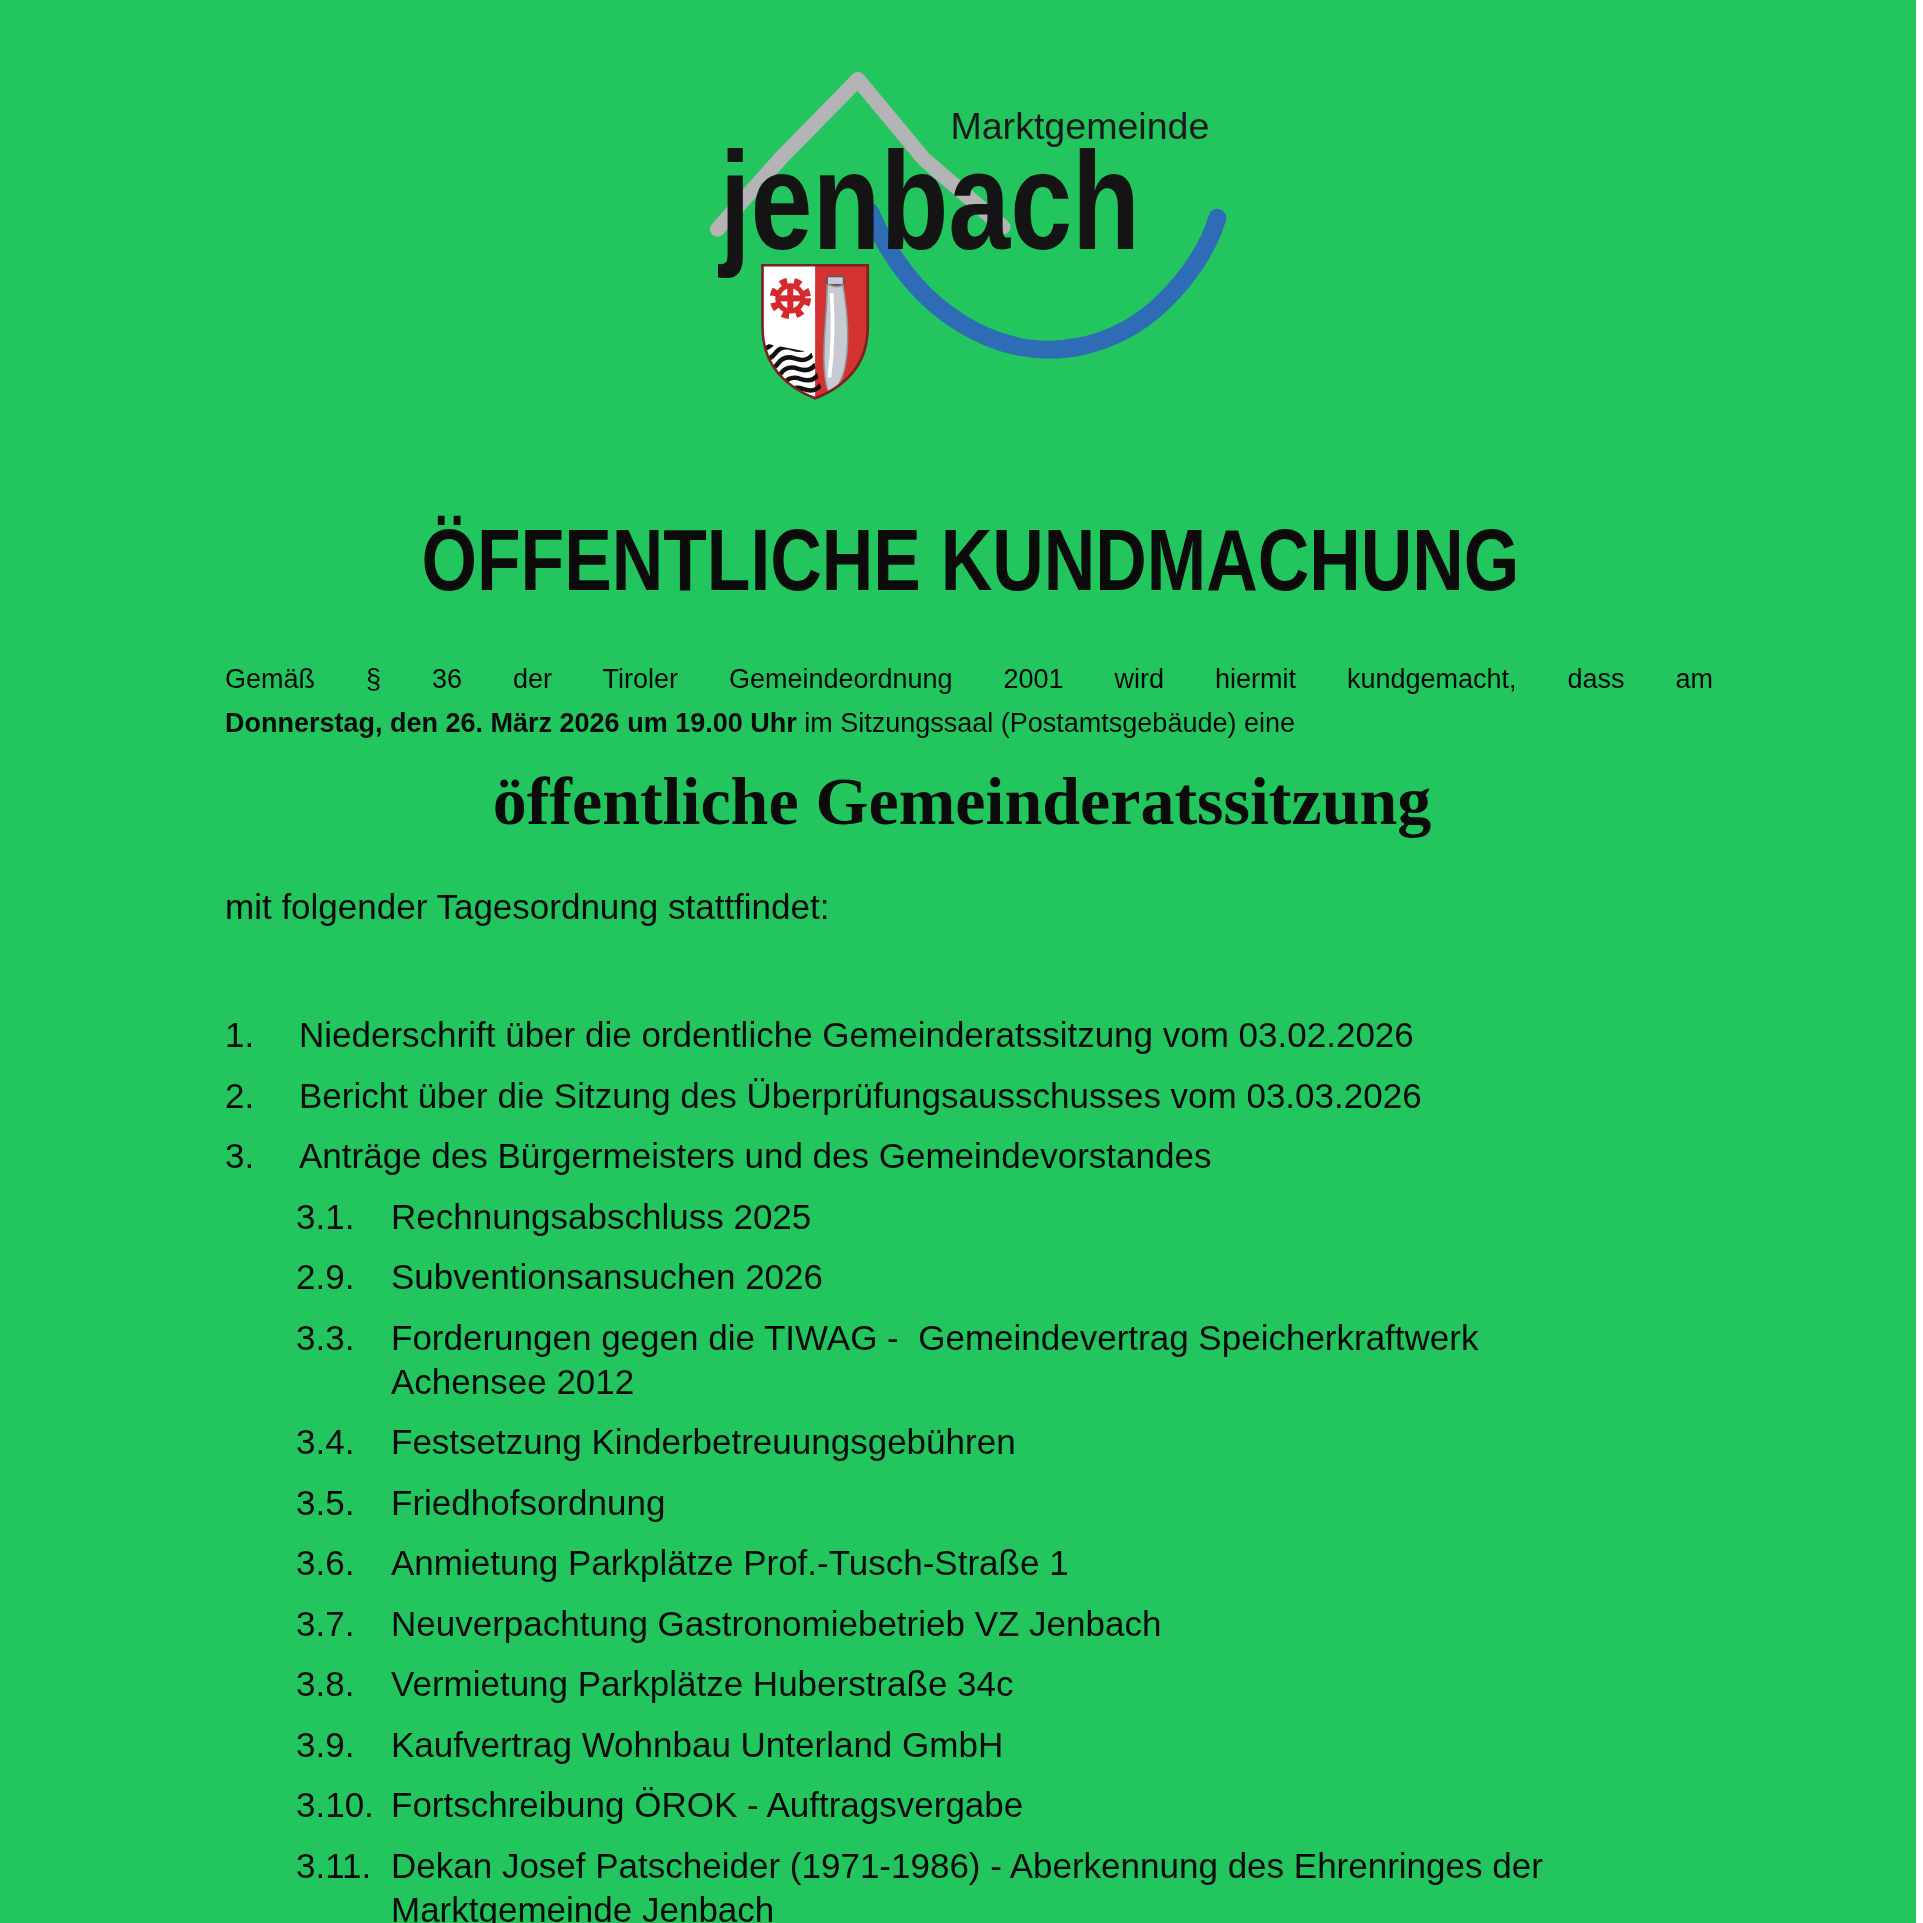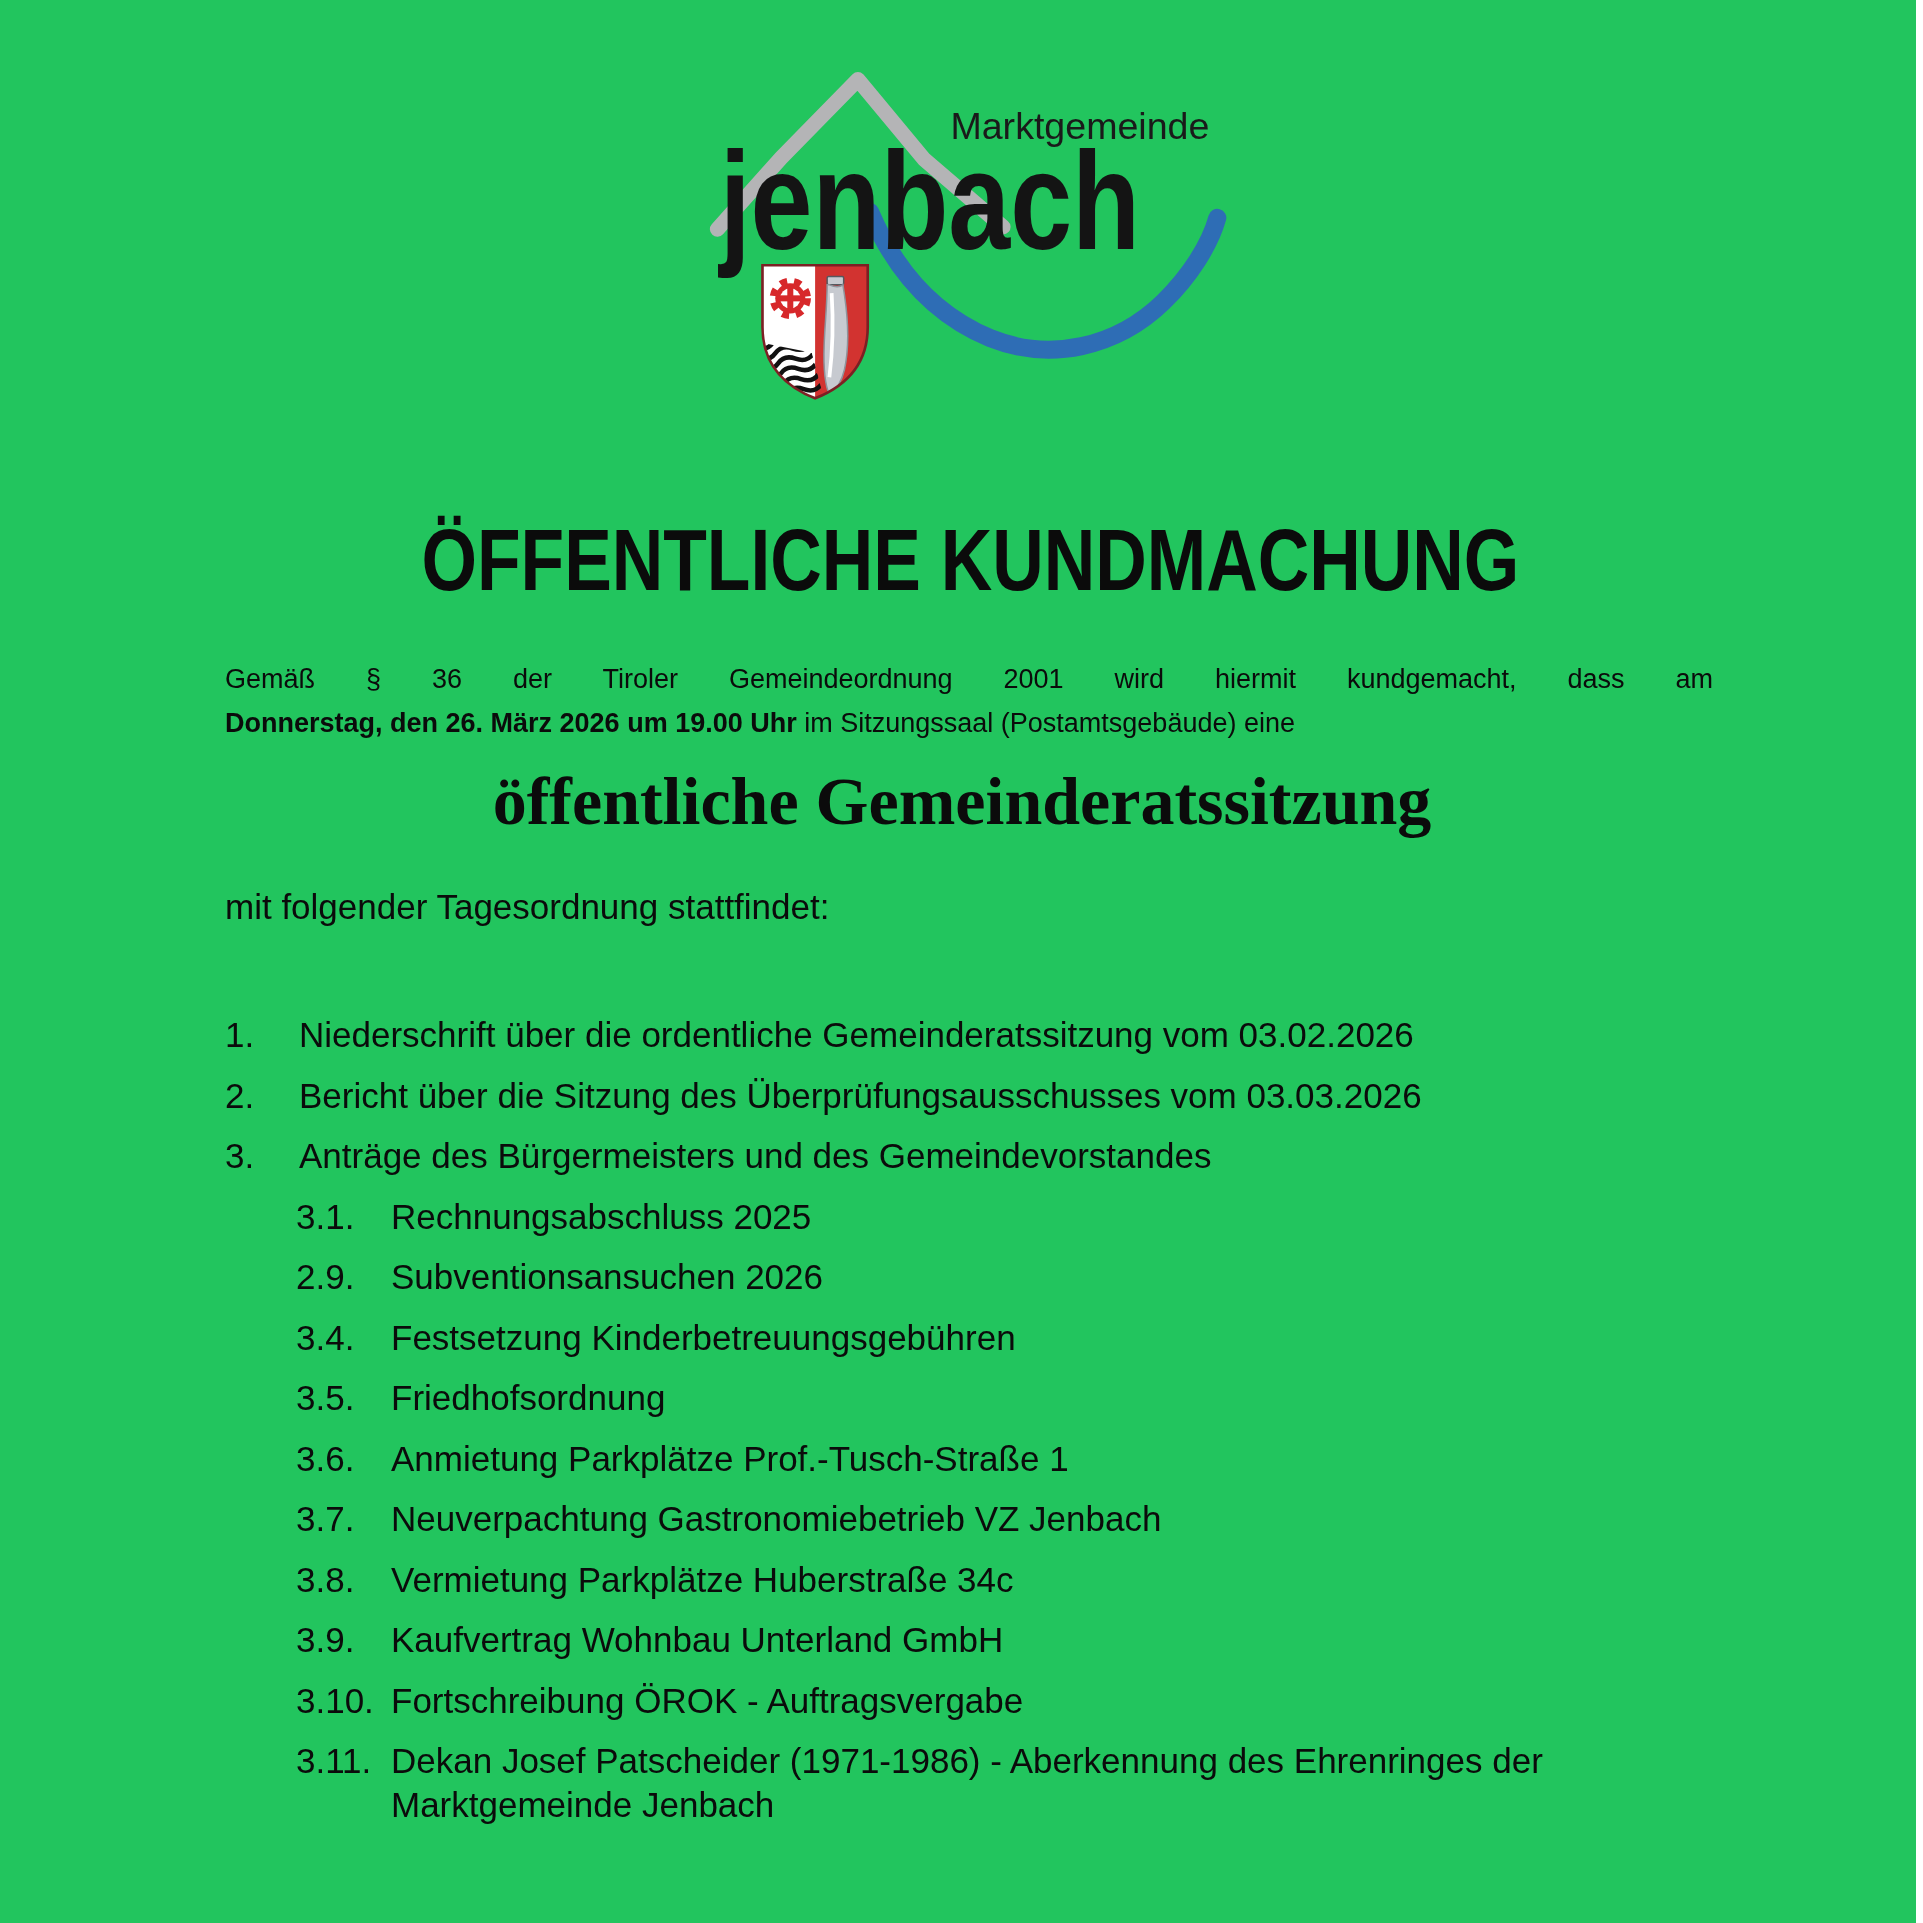--- a/index.html
+++ b/index.html
@@ -114,20 +114,25 @@
       </div>
       <div class="agenda-row sub">
         <span class="num">3.1.</span>
         <span class="txt">Rechnungsabschluss 2025</span>
       </div>
       <div class="agenda-row sub">
         <span class="num">2.9.</span>
         <span class="txt">Subventionsansuchen 2026</span>
       </div>
       <div class="agenda-row sub">
+        <span class="num">3.3.</span>
+        <span class="txt">Forderungen gegen die TIWAG -  Gemeindevertrag Speicherkraftwerk
+Achensee 2012</span>
+      </div>
+      <div class="agenda-row sub">
         <span class="num">3.4.</span>
         <span class="txt">Festsetzung Kinderbetreuungsgebühren</span>
       </div>
       <div class="agenda-row sub">
         <span class="num">3.5.</span>
         <span class="txt">Friedhofsordnung</span>
       </div>
       <div class="agenda-row sub">
         <span class="num">3.6.</span>
         <span class="txt">Anmietung Parkplätze Prof.-Tusch-Straße 1</span>

